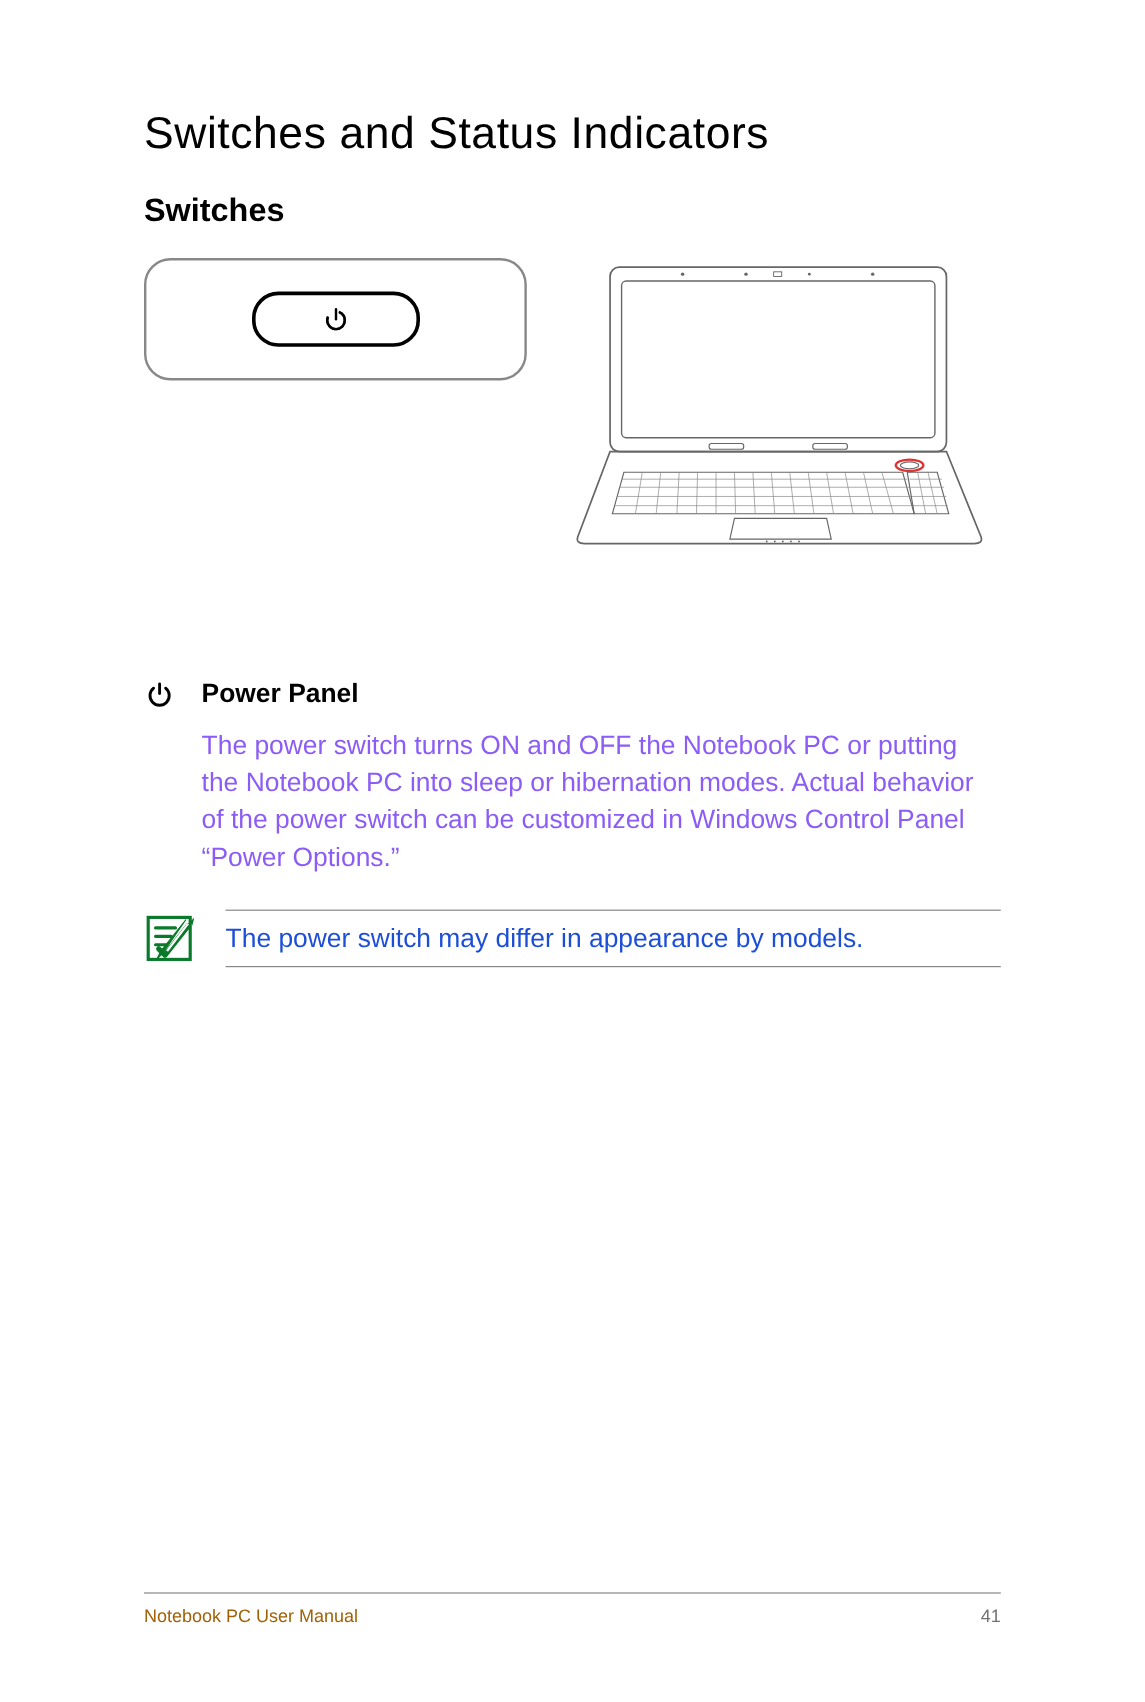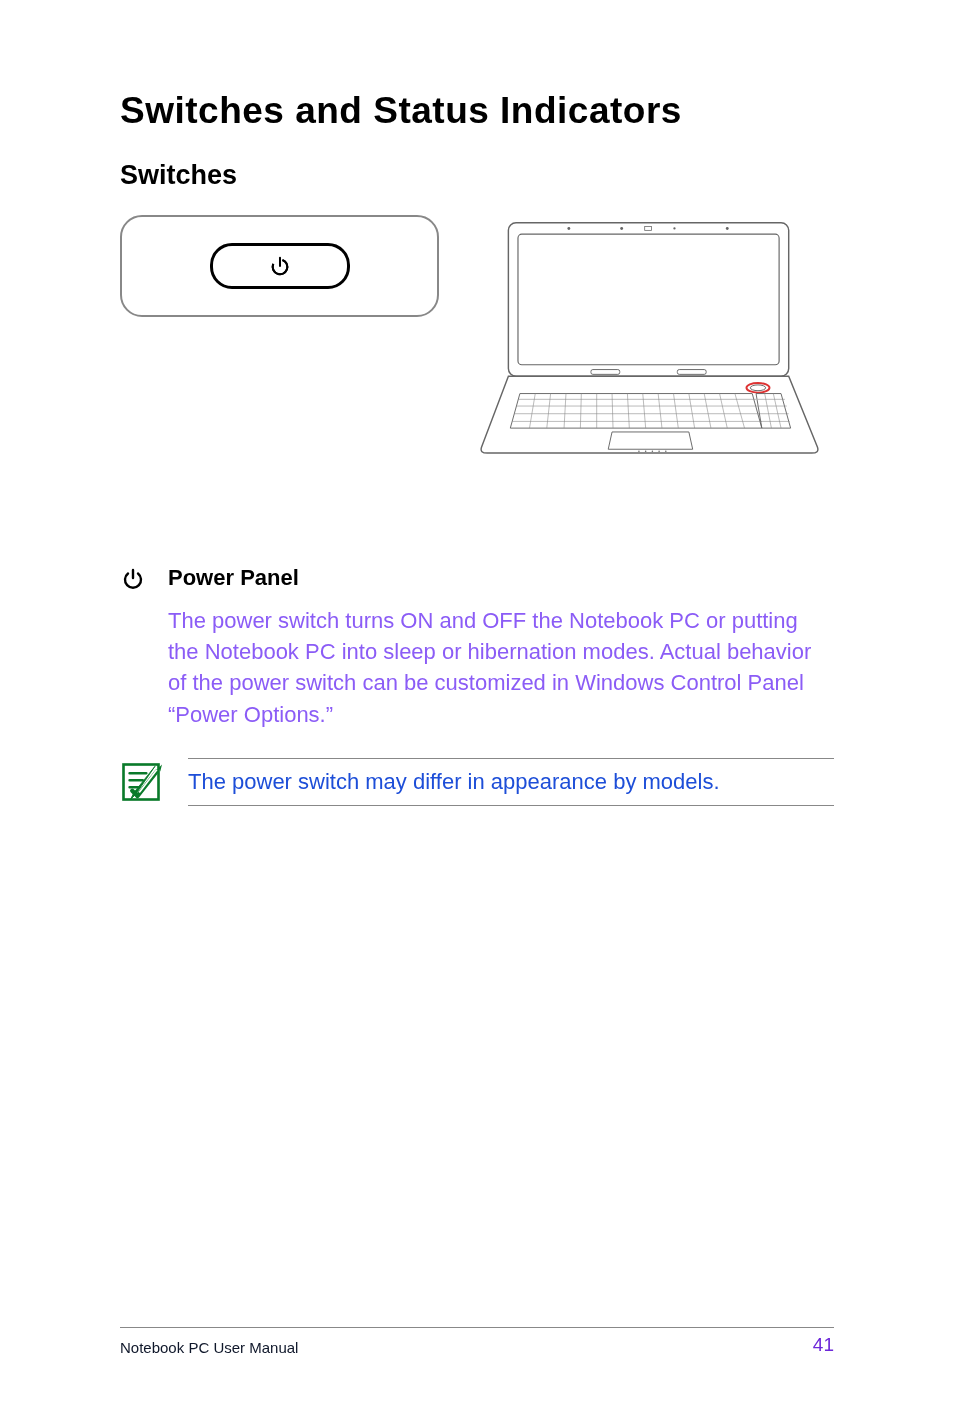--- a/index.html
+++ b/index.html
@@ -10,21 +10,21 @@
     body {
       width: 954px;
       height: 1418px;
       background: #fff;
       font-family: Arial, Helvetica, sans-serif;
       position: relative;
       padding: 90px 120px 60px 120px;
     }
     .page-title {
       font-size: 37px;
-      font-weight: 700;
+      font-weight: 400;
       color: #000;
       margin-bottom: 28px;
       letter-spacing: 0.5px;
     }
     .section-heading {
       font-size: 27px;
       font-weight: 700;
       color: #000;
       margin-bottom: 24px;
     }
@@ -97,28 +97,28 @@
       border-bottom: 1px solid #888;
       padding: 10px 0;
       font-size: 22px;
       color: #1d4ed8;
     }
     .footer-left {
       position: absolute;
       bottom: 62px;
       left: 120px;
       font-size: 15px;
-      color: #0f172a;
+      color: #a16207;
     }
     .footer-right {
       position: absolute;
       bottom: 62px;
       right: 120px;
-      font-size: 19px;
-      color: #6d28d9;
+      font-size: 15px;
+      color: #737373;
     }
     .footer-line {
       position: absolute;
       bottom: 90px;
       left: 120px;
       right: 120px;
       border-top: 1px solid #888;
     }
   </style>
 </head>

